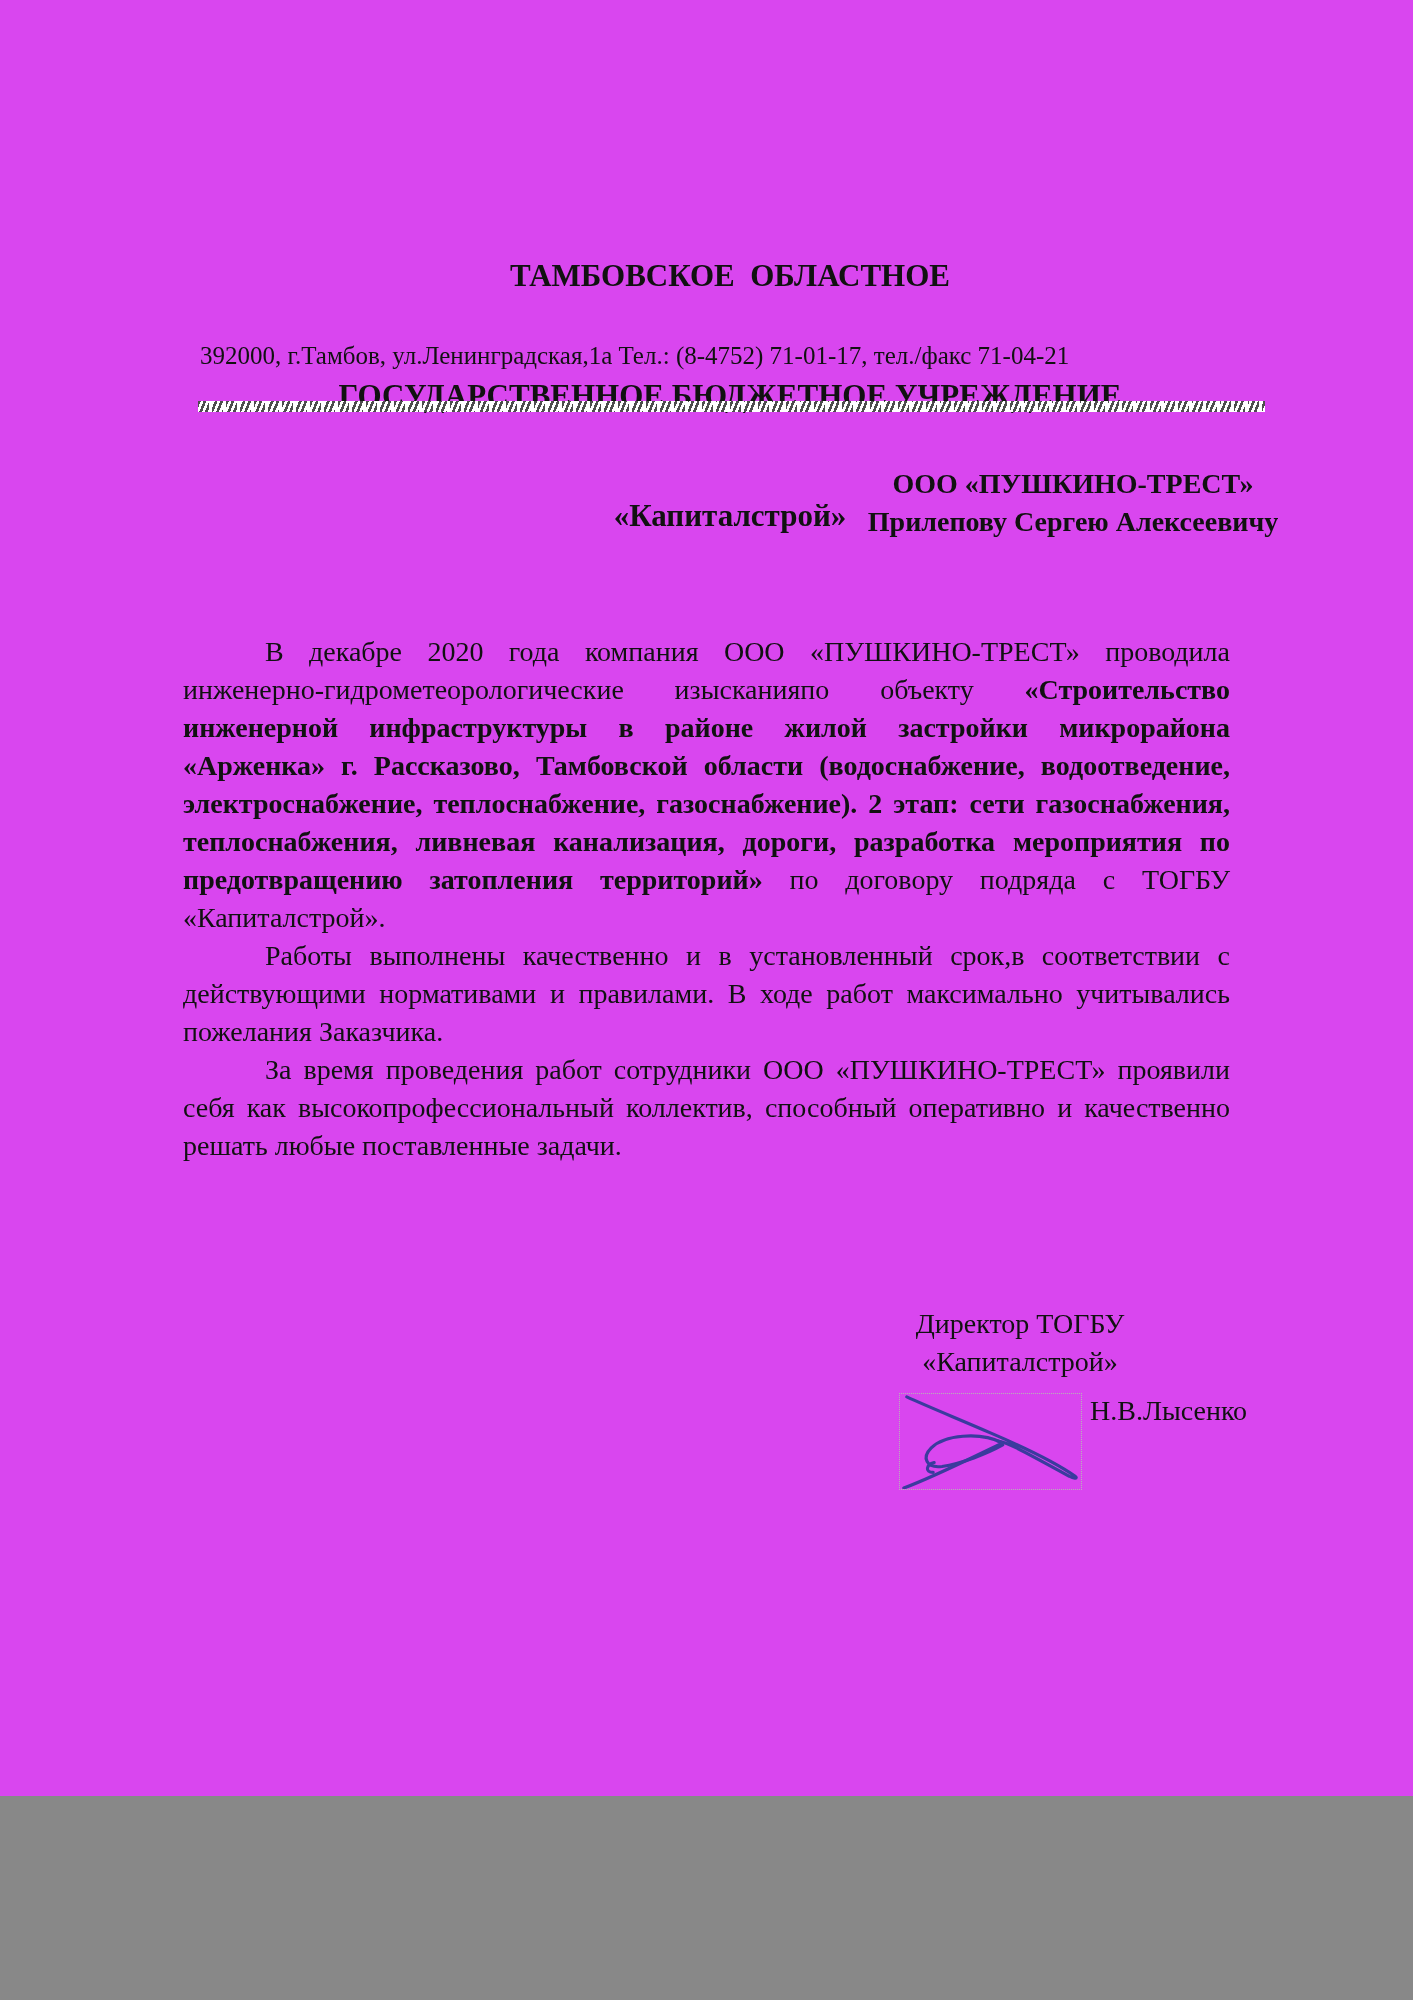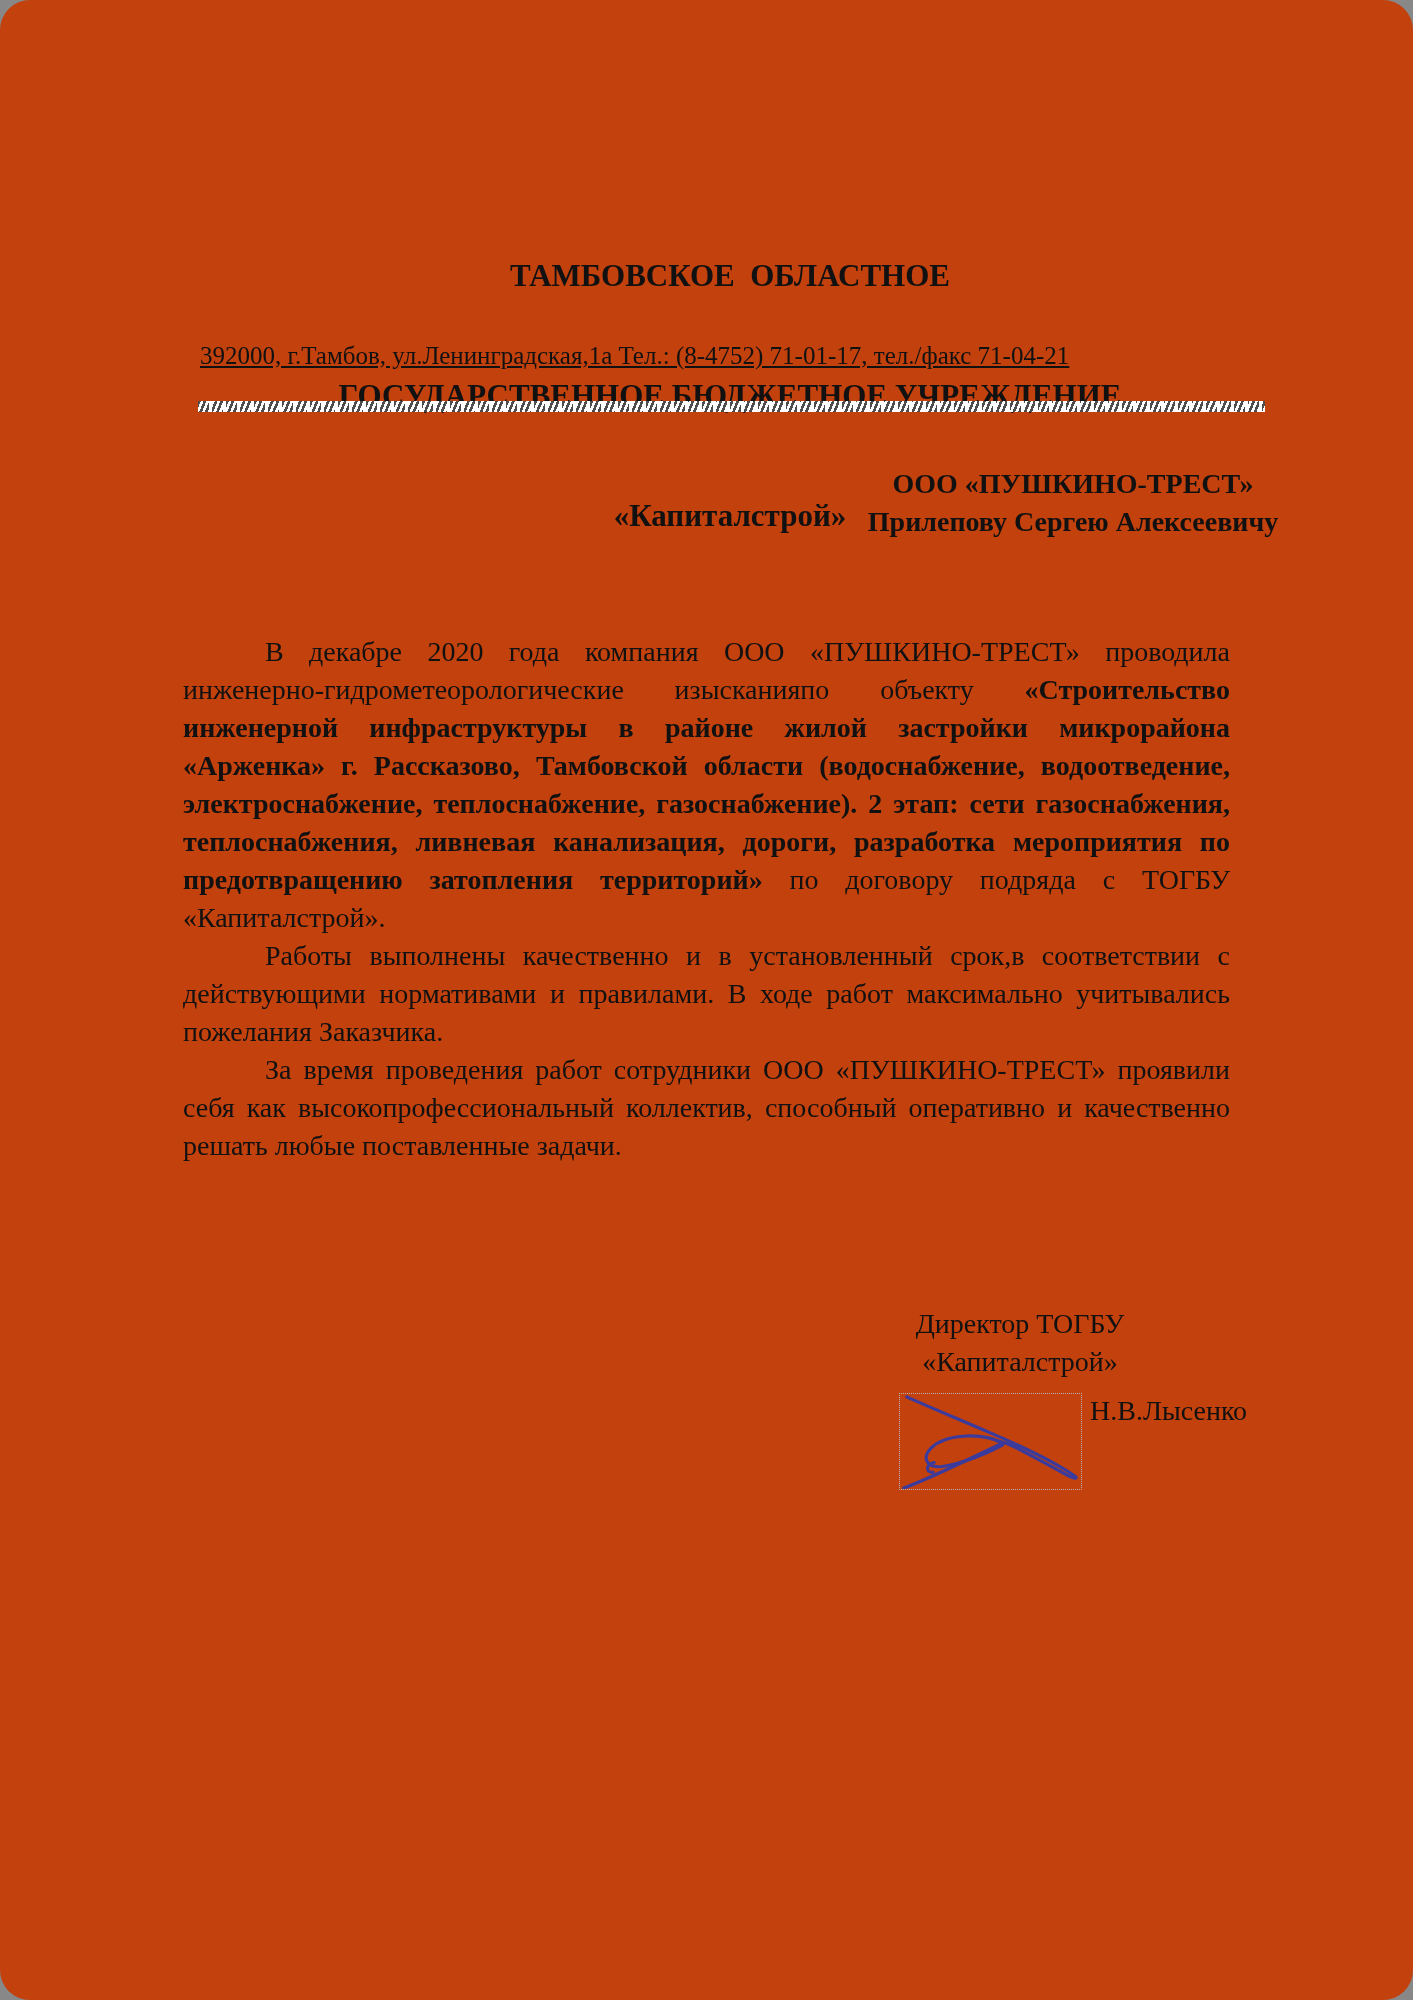--- a/index.html
+++ b/index.html
@@ -1,34 +1,33 @@
 <!DOCTYPE html>
 <html><head>
 <meta charset="utf-8">
 <style>
   html,body{margin:0;padding:0;background:#888;}
   .page{
     position:relative;
-    width:1413px;height:2000px;
-    background:#c2410c;
+    width:1413px;height:1796px;
+    background:#d946ef;
     font-family:"Liberation Serif","DejaVu Serif",serif;
     color:#111;
     overflow:hidden;
-    border-radius:30px;
   }
   
   .org-header{
     position:absolute;left:200px;top:176px;width:1060px;
     text-align:center;font-weight:bold;font-size:31px;line-height:40px;
     white-space:pre-wrap;
   }
   
   .contacts{
     position:absolute;left:200px;top:337px;width:1100px;
-    font-size:25px;line-height:38px;text-align:left;text-decoration:underline;
+    font-size:25px;line-height:38px;text-align:left;
   }
   
   .hatch{
     position:absolute;left:198px;top:401px;width:1067px;height:11px;
     background-image:
       repeating-linear-gradient(to right, rgba(255,255,255,0) 0 11px, #ffffff 11px 14px),
       repeating-linear-gradient(112deg, #4d4d4d 0 2.6px, #ffffff 2.6px 5.2px);
   }
   
   .recipient{

